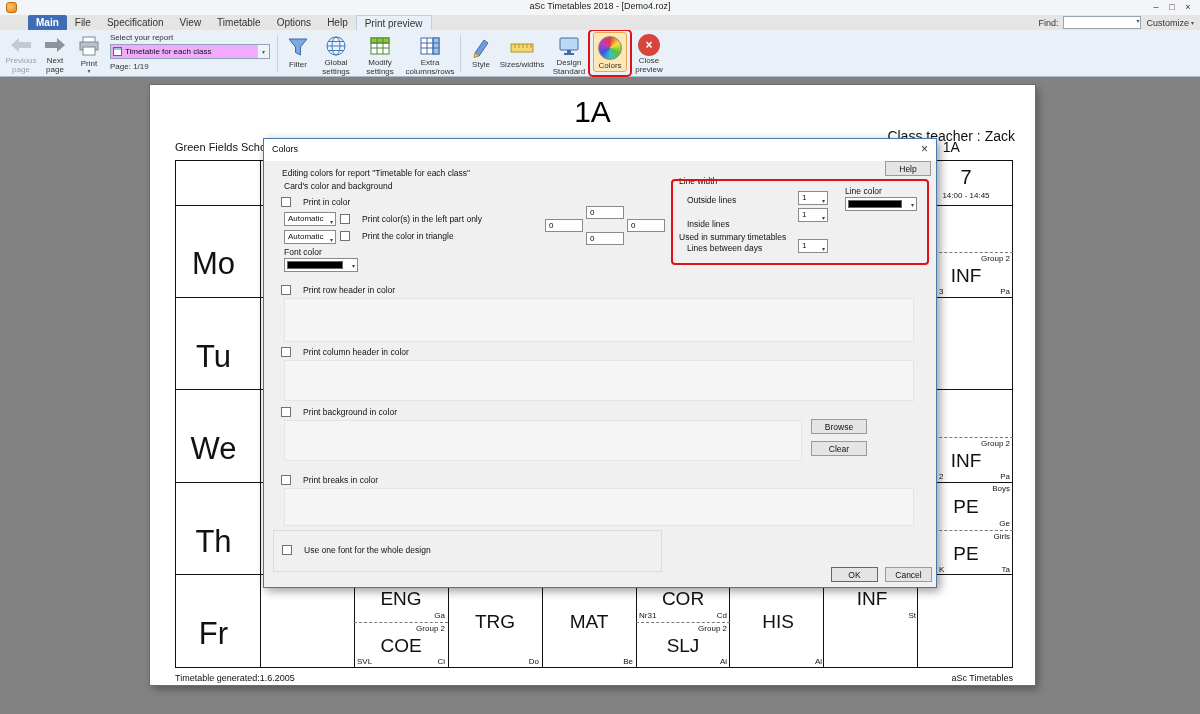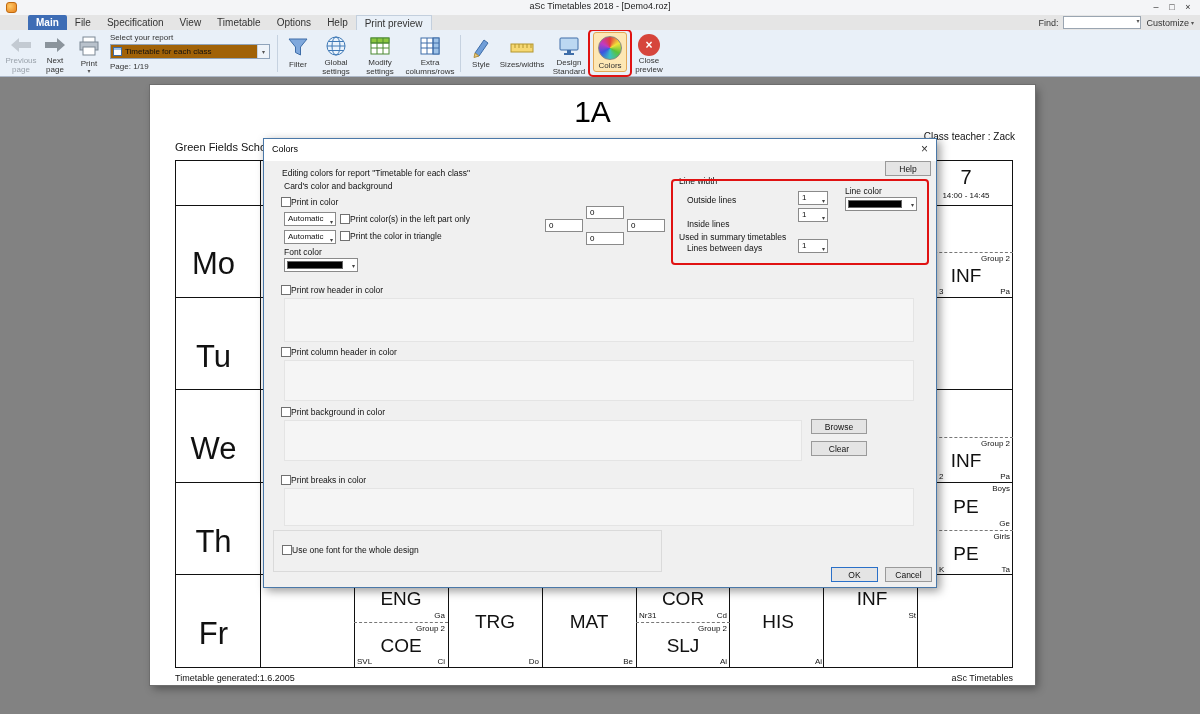--- a/index.html
+++ b/index.html
@@ -29,35 +29,35 @@
 .ribbon{position:absolute;left:0;top:30px;width:100%;height:47px;background:#e9f0f8;border-bottom:1px solid #aeb9c9;z-index:38;display:flex;align-items:stretch;padding:2px 4px 1px}
 .rbtn{display:flex;flex-direction:column;align-items:center;justify-content:flex-start;padding:2px 1px 1px;margin:0 1px;border-radius:3px}
 .rbtn.active{background:#fde7b4;border:1px solid #e3a857}
 .ric{height:26px;display:flex;align-items:center;justify-content:center}
 .rlbl{font-size:8px;line-height:1.15;text-align:center;color:#333}
 .rlbl.dim{color:#9aa2ab}
 .mini-arr{font-size:6px;color:#555;line-height:1}
 .sep{width:1px;background:#c6d2e0;margin:3px 3px}
 .repcol{display:flex;flex-direction:column;margin:0 4px;padding-top:1px}
 .rsmall{font-size:8px;color:#333}
-.rcombo{position:relative;width:160px;height:15px;background:#a16207;border:1px solid #8fa3ba;display:flex;align-items:center;margin:2px 0;font-size:8px;padding:0 14px 0 2px}
+.rcombo{position:relative;width:160px;height:15px;background:#f0abfc;border:1px solid #8fa3ba;display:flex;align-items:center;margin:2px 0;font-size:8px;padding:0 14px 0 2px}
 .rcombo .cic{width:9px;height:9px;border:1px solid #3e6da8;background:linear-gradient(#9fc3e8 30%,#fff 30%);margin-right:3px;flex:none}
 .rcombo .rarr{position:absolute;right:0;top:0;bottom:0;width:12px;border-left:1px solid #c6d2e0;display:flex;align-items:center;justify-content:center;font-size:6px;color:#555;background:#eef3f9}
 .pageinfo{margin-top:1px}
 .colorwheel{width:24px;height:24px;border-radius:50%;background:conic-gradient(#e33b3b,#f2e23a,#58c23c,#3ac2c2,#3a56e0,#c23ac2,#e33b3b);border:1px solid #888}
 .closeprev{width:22px;height:22px;border-radius:50%;background:#d6453c;color:#fff;font-size:12px;font-weight:bold;display:flex;align-items:center;justify-content:center}
 .ringwrap{position:relative}
 .annot-ring{position:absolute;left:-4px;right:-4px;top:-3px;bottom:-2px;border:2px solid #e01212;border-radius:5px;pointer-events:none;z-index:50}
 
 
 .workspace{position:absolute;left:0;top:77px;width:1200px;height:637px;background:#828282}
 .page{position:absolute;left:150px;top:8px;width:885px;height:600px;background:#fff;box-shadow:0 0 0 1px #6e6e6e,3px 4px 8px rgba(0,0,0,.35)}
 .pg-title{position:absolute;left:0;right:0;top:10px;text-align:center;font-size:30px;color:#000}
 .school{position:absolute;left:25px;top:56px;font-size:11px}
-.teacher{position:absolute;right:20px;top:46px;text-align:left;font-size:10px;line-height:11px}
+.teacher{position:absolute;right:20px;top:46px;text-align:center;font-size:14px;line-height:11px}
 .pfoot{position:absolute;top:588px;font-size:9px}
 .tgrid{position:absolute;left:25px;top:75px;width:838px;height:508px;display:grid;grid-template-columns:85px repeat(8,1fr);grid-template-rows:45px repeat(5,1fr);border:1px solid #111}
 .tgrid>div{border-right:1px solid #111;border-bottom:1px solid #111}
 .tgrid>div:nth-child(9n){border-right:none}
 .tgrid>div:nth-child(n+46){border-bottom:none}
 .day{position:absolute;left:21px;width:85px;height:117px;display:flex;align-items:center;justify-content:center;font-size:31px}
 .cell{position:absolute;width:94px;height:93px}
 .cell.hdr{display:flex;flex-direction:column;align-items:center;justify-content:center;gap:2px}
 .pnum{font-size:20px}
 .ptime{font-size:8px}
@@ -67,21 +67,21 @@
 .corner{position:absolute;font-size:8px;line-height:1}
 .tr{top:2px;right:3px}.br{bottom:2px;right:3px}.bl{bottom:2px;left:3px}
 .bl.shift{left:20px}
 
 
 .dlg{position:absolute;left:263px;top:61px;width:674px;height:450px;background:#f0f0f0;border:1px solid #4a78a8;box-shadow:3px 3px 9px rgba(0,0,0,.4);z-index:20}
 .dlg-titlebar{position:absolute;left:0;top:0;width:100%;height:22px;background:#fff}
 .dlg-title{position:absolute;left:8px;top:5px;font-size:9px;color:#000}
 .dlg-x{position:absolute;right:8px;top:3px;font-size:12px;color:#333;line-height:14px}
 .dlabel{position:absolute;font-size:8.5px;color:#111;white-space:nowrap}
-.cbrow{position:absolute;display:flex;align-items:center;gap:0;font-size:8.5px;white-space:nowrap}
+.cbrow{position:absolute;display:flex;align-items:center;gap:12px;font-size:8.5px;white-space:nowrap}
 .cb{width:10px;height:10px;background:#fff;border:1px solid #707070;flex:none}
 .combo{position:absolute;height:14px;background:#fff;border:1px solid #8a8a8a;font-size:8px;line-height:12px;padding:0 12px 0 3px;white-space:nowrap}
 .combo .carr,.colorcombo .carr{position:absolute;right:2px;top:3px;font-size:6px;color:#444}
 .colorcombo{position:absolute;height:14px;background:#fff;border:1px solid #8a8a8a;padding:2px 14px 2px 2px}
 .swatch{display:block;width:100%;height:100%;background:#000;border:1px solid #666}
 .numbox{position:absolute;width:38px;height:13px;background:#fff;border:1px solid #8a8a8a;font-size:8px;padding:0 3px;font-family:"Liberation Sans",sans-serif}
 .dbtn{position:absolute;height:15px;background:#e4e4e4;border:1px solid #9a9a9a;font-size:8.5px;display:flex;align-items:center;justify-content:center;color:#111}
 .dbtn.ok{border:1px solid #2a70c8}
 .dpanel{position:absolute;background:#f5f5f5;border:1px solid #e4e4e4}
 .dpanel.sunken{background:transparent;border:1px solid #dadada}

